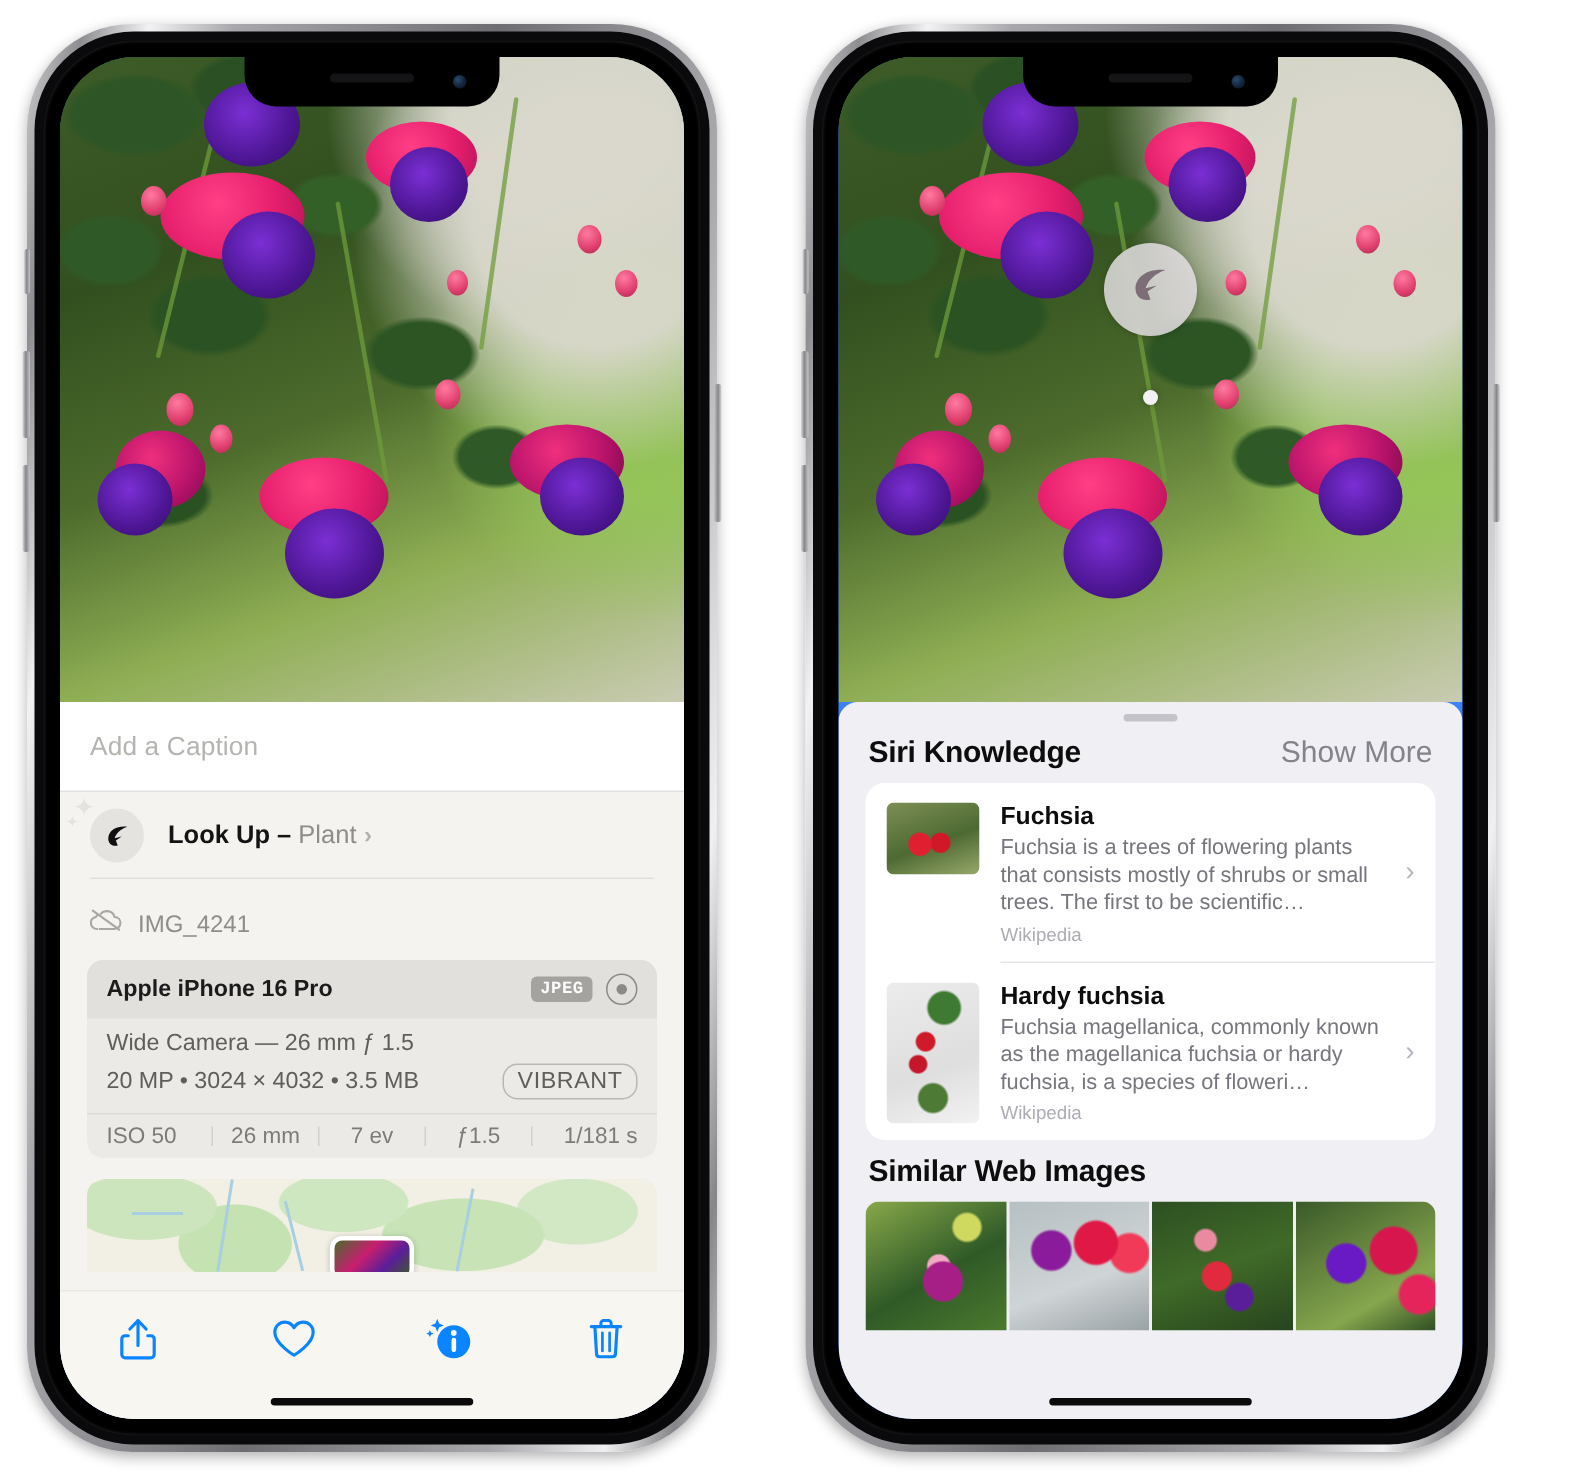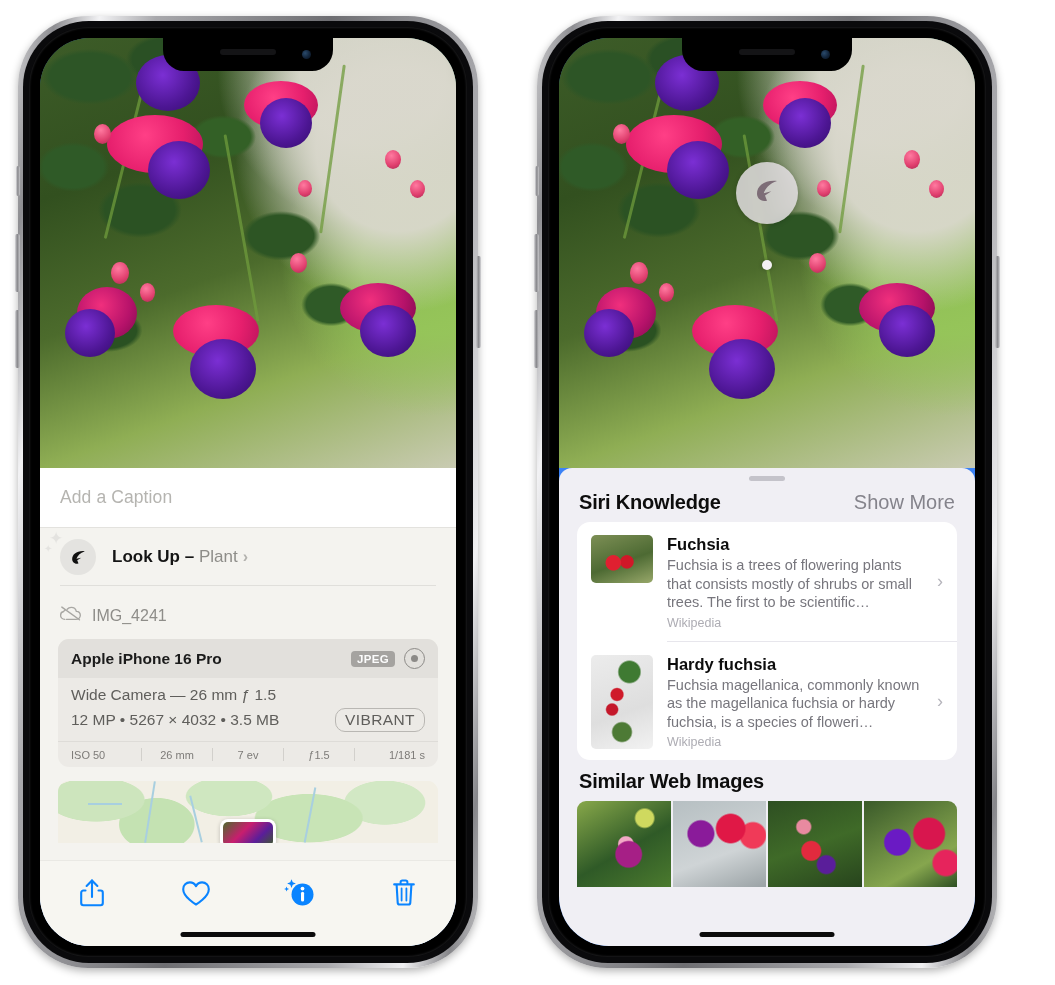--- a/index.html
+++ b/index.html
@@ -99,34 +99,34 @@
   .meta-top{display:flex;align-items:baseline;justify-content:space-between;}
   .meta-date{font-size:16.5px;font-weight:bold;color:#111;letter-spacing:-.1px;}
   .adjust{font-size:16.5px;color:#0a84ff;}
   .meta-file{display:flex;align-items:flex-end;gap:10px;margin-top:7px;}
   .meta-file .fname{font-size:16px;color:#8e8d89;}
 
   .camcard{margin:14px 18px 0;border-radius:11px;background:#eceae6;overflow:hidden;}
   .cc-head{display:flex;align-items:center;justify-content:space-between;
       padding:9px 13px;background:#e2e0dc;}
   .cc-model{font-size:15.5px;font-weight:bold;color:#1b1b1b;}
-  .cc-right{display:flex;align-items:center;gap:9px;}
+  .cc-right{display:flex;align-items:center;gap:9px;font-family:Liberation Mono, monospace;}
   .jpegtag{font-size:11.5px;font-weight:bold;color:#fbfbfb;background:#a5a3a0;
       padding:2px 6px;border-radius:4px;letter-spacing:.3px;}
   .rawicn{width:19px;height:19px;border-radius:50%;border:1.4px solid #8c8a87;
       display:flex;align-items:center;justify-content:center;}
   .rawicn i{width:7px;height:7px;border-radius:50%;background:#8c8a87;display:block;}
   .cc-body{padding:8px 13px 9px;}
   .cc-l1{font-size:15.5px;color:#5f5e5b;}
   .cc-l2{display:flex;align-items:center;justify-content:space-between;margin-top:4px;}
   .cc-l2 span{font-size:15.5px;color:#5f5e5b;}
   .vibrant{font-size:11.5px;color:#6d6c69;border:1.2px solid #b9b7b3;
       border-radius:10px;padding:2px 9px;letter-spacing:.4px;}
   .cc-foot{display:flex;align-items:center;border-top:1px solid #dedcd8;padding:6px 13px;}
-  .cc-foot span{flex:1;text-align:center;font-size:11px;color:#7d7b78;}
+  .cc-foot span{flex:1;text-align:center;font-size:15px;color:#7d7b78;}
   .cc-foot span:first-child{text-align:left;}
   .cc-foot span:last-child{text-align:right;}
   .cc-foot .sep{flex:0 0 1px;height:13px;background:#d2d0cc;}
 
   .mapwrap{margin:14px 18px 0;height:62px;border-radius:11px 11px 0 0;overflow:hidden;
       position:relative;background:#f2efe5;}
   .mapwrap .mg{position:absolute;inset:0;
       background:
         radial-gradient(ellipse 18% 50% at 10% 30%,#cde5bd 0 70%,transparent 72%),
         radial-gradient(ellipse 14% 60% at 26% 70%,#c4e2b2 0 70%,transparent 72%),
@@ -288,21 +288,21 @@
           <span class="cc-right">
             <span class="jpegtag">JPEG</span>
             <span class="rawicn">
                 <i></i>
               </span>
           </span>
         </div>
         <div class="cc-body">
           <div class="cc-l1">Wide Camera — 26 mm ƒ 1.5</div>
           <div class="cc-l2">
-            <span>12 MP • 5267 × 4032 • 3.5 MB</span>
+            <span>20 MP • 3024 × 4032 • 3.5 MB</span>
             <span class="vibrant">VIBRANT</span>
           </div>
         </div>
         <div class="cc-foot">
           <span>ISO 50</span>
           <span class="sep"></span>
           <span>26 mm</span>
           <span class="sep"></span>
           <span>7 ev</span>
           <span class="sep"></span>

